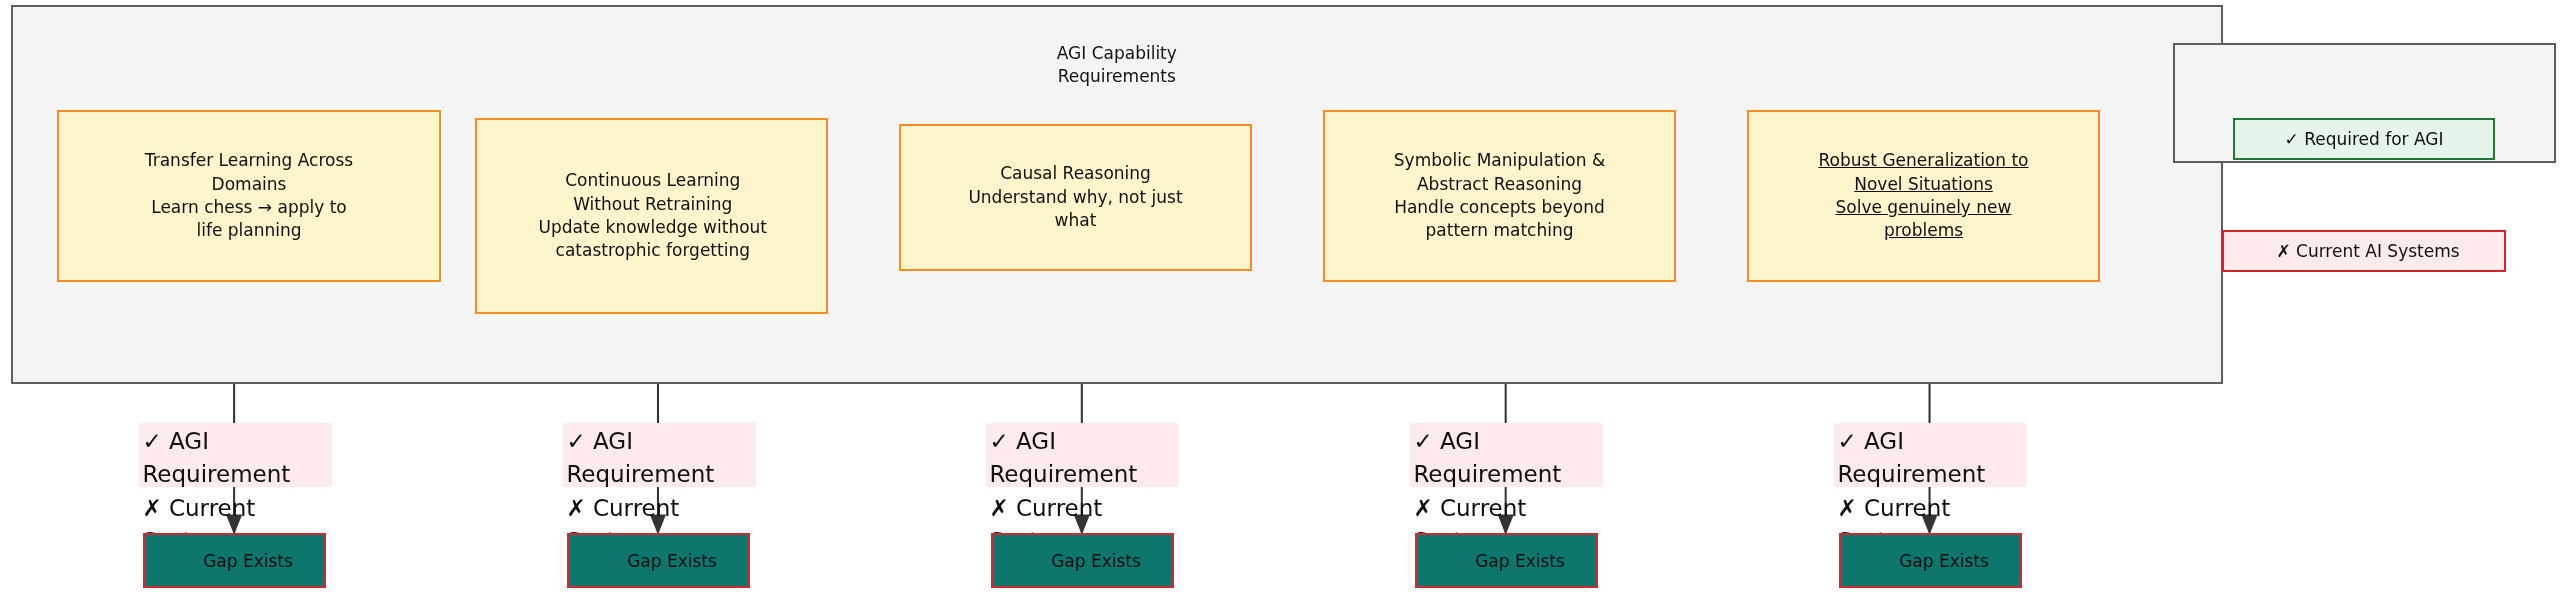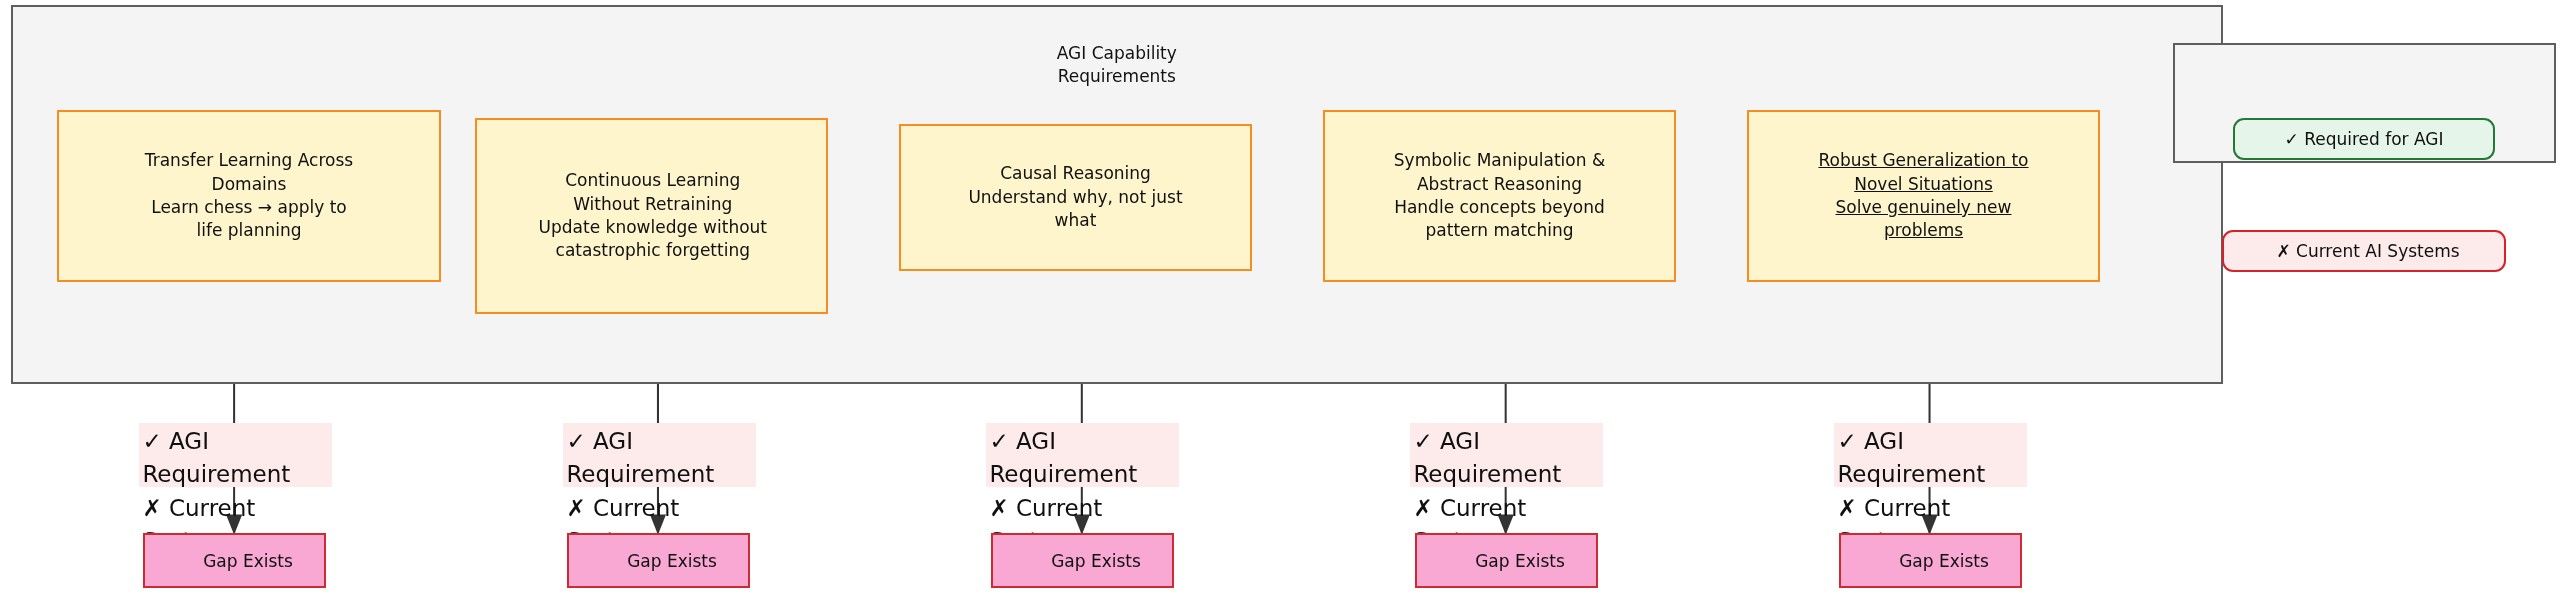--- a/index.html
+++ b/index.html
@@ -74,21 +74,21 @@
     line-height: 1.45;
     text-align: left;
     white-space: pre-line;
     padding: 2px 3.4px 3.4px 3.4px;
     box-sizing: border-box;
   }
 
   
   .gap-node {
     position: absolute;
-    background: #f9a8d4;
+    background: #0f766e;
     border: 2.7px solid #cc2b31;
     box-sizing: border-box;
     display: flex;
     align-items: center;
     justify-content: center;
     text-align: center;
     font-size: 17px;
     color: #101010;
     padding-left: 27px;
   }
@@ -106,21 +106,20 @@
   }
   .legend-item {
     position: absolute;
     box-sizing: border-box;
     display: flex;
     align-items: center;
     justify-content: center;
     text-align: center;
     font-size: 17px;
     color: #101010;
-    border-radius: 11px;
   }
   #legend-required {
     left: 2233px;
     top: 118px;
     width: 262px;
     height: 42px;
     background: #e6f5e9;
     border: 2.7px solid #217a33;
   }
   #legend-current {

